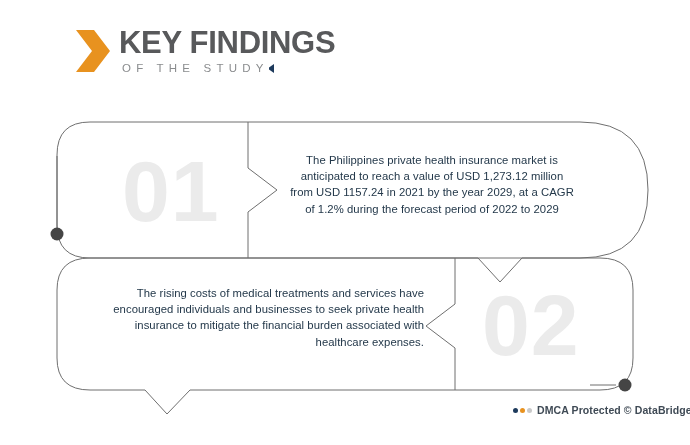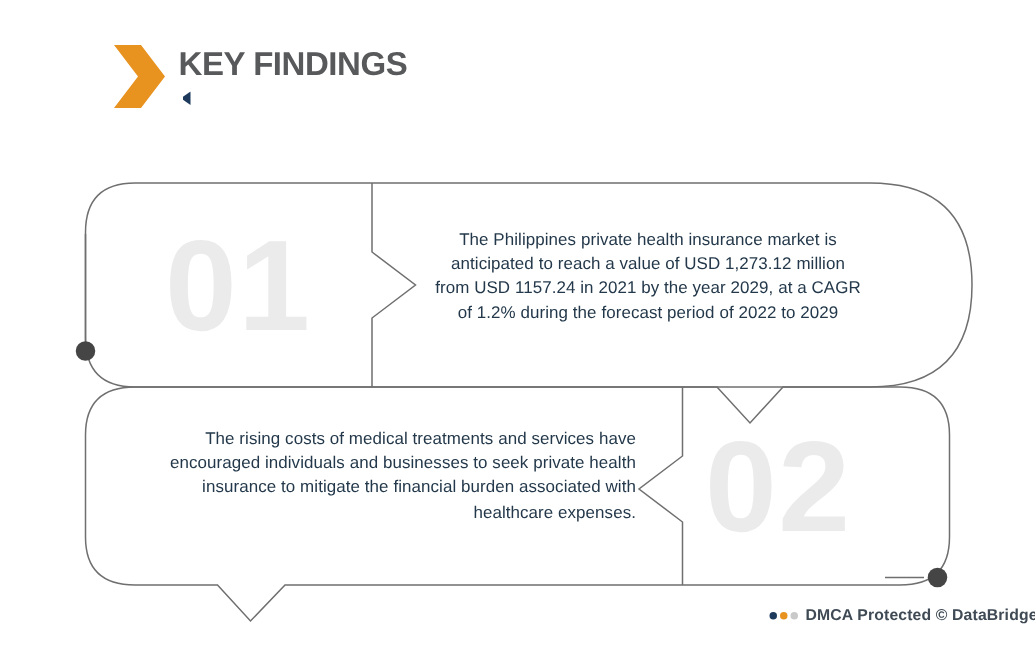--- a/index.html
+++ b/index.html
@@ -36,21 +36,21 @@
     width: 38px;
     height: 46px;
     margin-top: 2px;
     flex: 0 0 auto;
   }
   .header-text {
     margin-left: 7px;
     display: block;
   }
   .title-main {
-    font-size: 22px;
+    font-size: 31px;
     font-weight: bold;
     color: #58595b;
     letter-spacing: -0.3px;
     line-height: 34px;
     white-space: nowrap;
   }
   .title-sub-row {
     display: flex;
     align-items: center;
     margin-top: 1px;
@@ -81,20 +81,21 @@
   }
 
   .card-number {
     position: absolute;
     font-size: 86px;
     font-weight: bold;
     color: #ebebeb;
     letter-spacing: 1px;
     line-height: 86px;
     user-select: none;
+    margin-left: 12px;
   }
   #num-01 { left: 110px; top: 148px; }
   #num-02 { left: 470px; top: 282px; }
 
   .card-text {
     position: absolute;
     font-size: 11.3px;
     line-height: 16.2px;
     color: #23384a;
     letter-spacing: 0.05px;
@@ -192,20 +193,21 @@
     <circle cx="625" cy="385" r="6.5" fill="#454545"></circle>
   </svg>
 
   <div class="header">
     <svg class="logo-chevron" viewBox="0 0 38 46" xmlns="http://www.w3.org/2000/svg">
       <path d="M 2 2 L 20 2 L 36 23 L 20 44 L 2 44 L 18 23 Z" fill="#e8921f"></path>
     </svg>
     <div class="header-text">
       <div class="title-main">KEY FINDINGS</div>
       <div class="title-sub-row">
+        <div class="title-sub">OF THE STUDY</div>
         <svg class="title-sub-mark" viewBox="0 0 7 9" xmlns="http://www.w3.org/2000/svg">
           <path d="M 6 0 L 6 9 L 1 5.5 L 1 3.5 Z" fill="#1d3a5c"></path>
         </svg>
       </div>
     </div>
   </div>
 
   <div class="card-number" id="num-01">01</div>
   <div class="card-text" id="text-01">The Philippines private health insurance market is anticipated to reach a value of USD 1,273.12 million from USD 1157.24 in 2021 by the year 2029, at a CAGR of 1.2% during the forecast period of 2022 to 2029</div>
 

